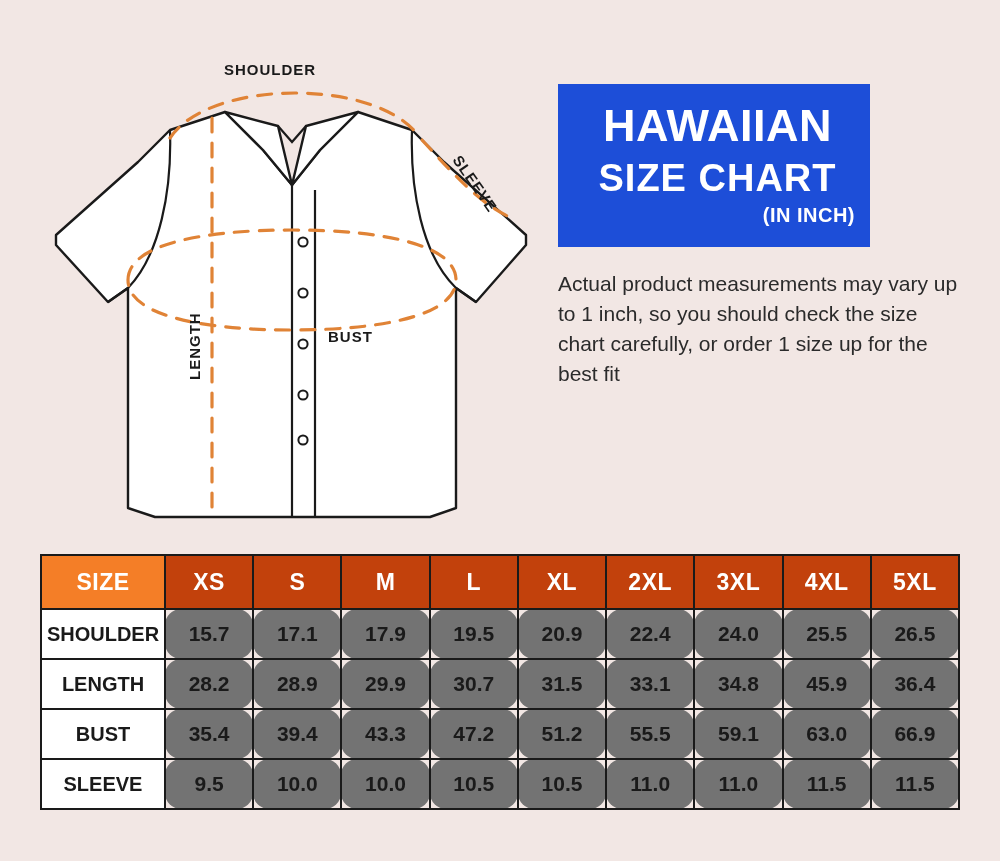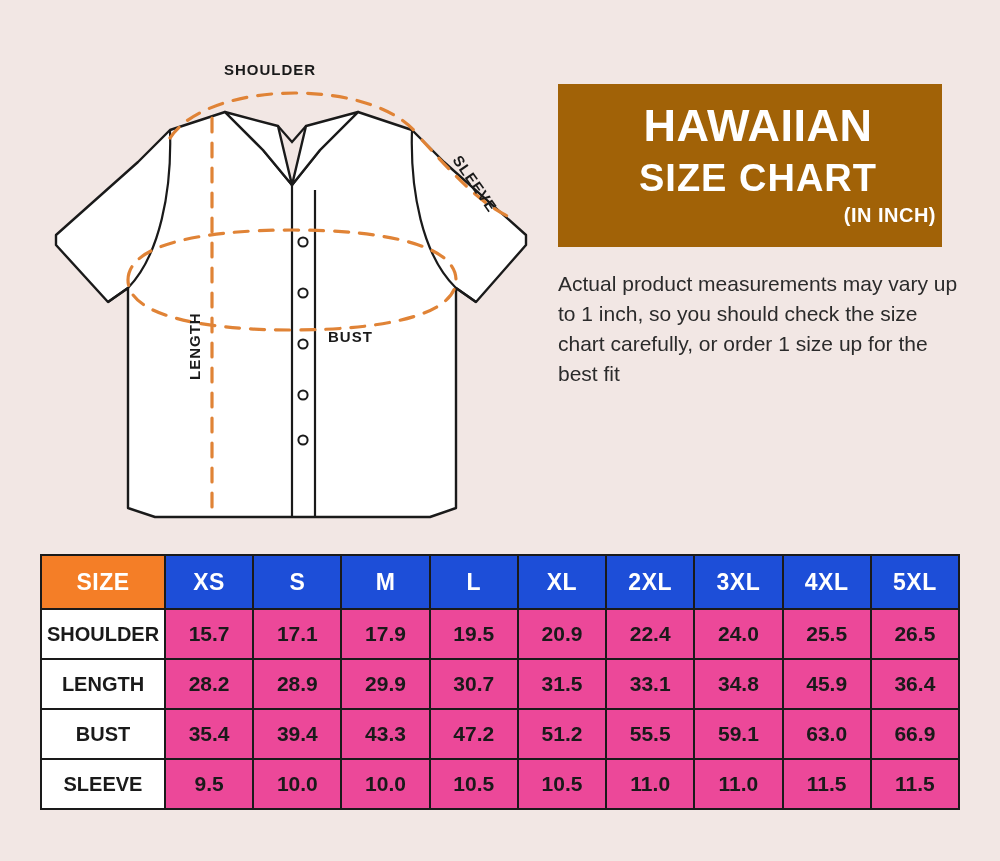--- a/index.html
+++ b/index.html
@@ -34,24 +34,24 @@
   .illustration svg { display: block; }
 
   
   .right-panel {
     position: absolute;
     left: 558px;
     top: 84px;
     width: 424px;
   }
   .title-box {
-    background: #a16207;
-    padding: 18px 6px 20px 22px;
+    background: #1d4ed8;
+    padding: 18px 15px 20px 22px;
     box-sizing: border-box;
-    width: 384px;
+    width: 312px;
     text-align: center;
   }
   .title-main {
     color: #ffffff;
     font-size: 45px;
     font-weight: bold;
     line-height: 1.05;
     letter-spacing: 0.5px;
   }
   .title-sub {
@@ -94,36 +94,37 @@
   table.size-chart td {
     border: 2px solid #1a1a1a;
     height: 48px;
     text-align: center;
     font-size: 21px;
     color: #1a1a1a;
     font-weight: bold;
     padding: 0;
   }
   table.size-chart thead th {
-    background: #1d4ed8;
+    background: #c2410c;
     color: #ffffff;
     font-size: 23px;
     letter-spacing: 0.5px;
     height: 52px;
   }
   table.size-chart thead th.corner {
     background: #f47e27;
   }
   table.size-chart tbody td.rowhead {
     background: #ffffff;
     font-size: 20px;
   }
   table.size-chart tbody td.val {
-    background: #ec4899;
-    font-weight: bold;
+    background: #737373;
+    font-weight: bold;
+    border-radius: 16px;
   }
   col.c0 { width: 124px; }
 
   
   .lbl {
     font-family: "Liberation Sans", sans-serif;
     font-weight: bold;
     font-size: 15px;
     fill: #1a1a1a;
     letter-spacing: 1px;

